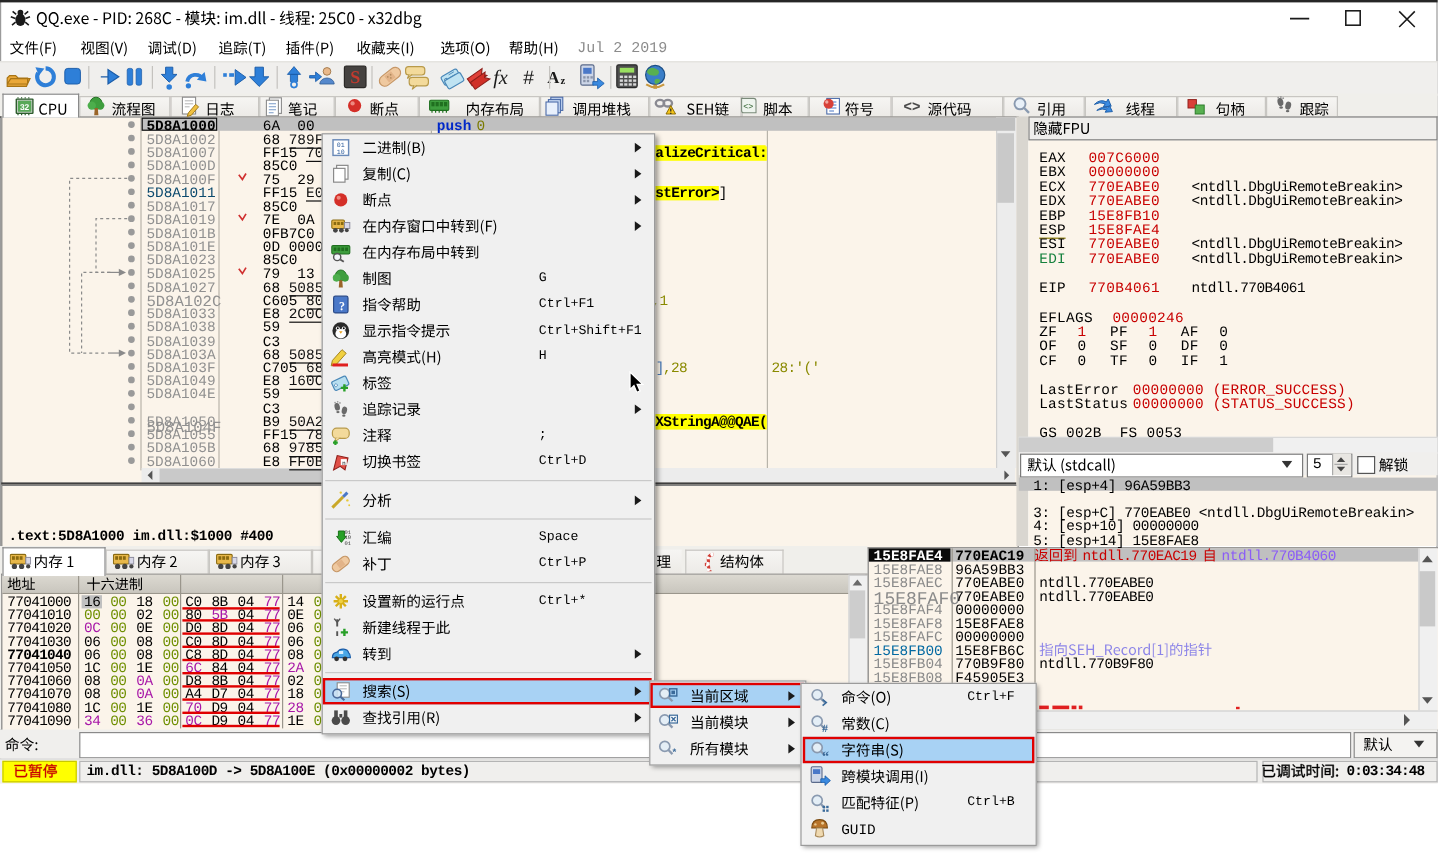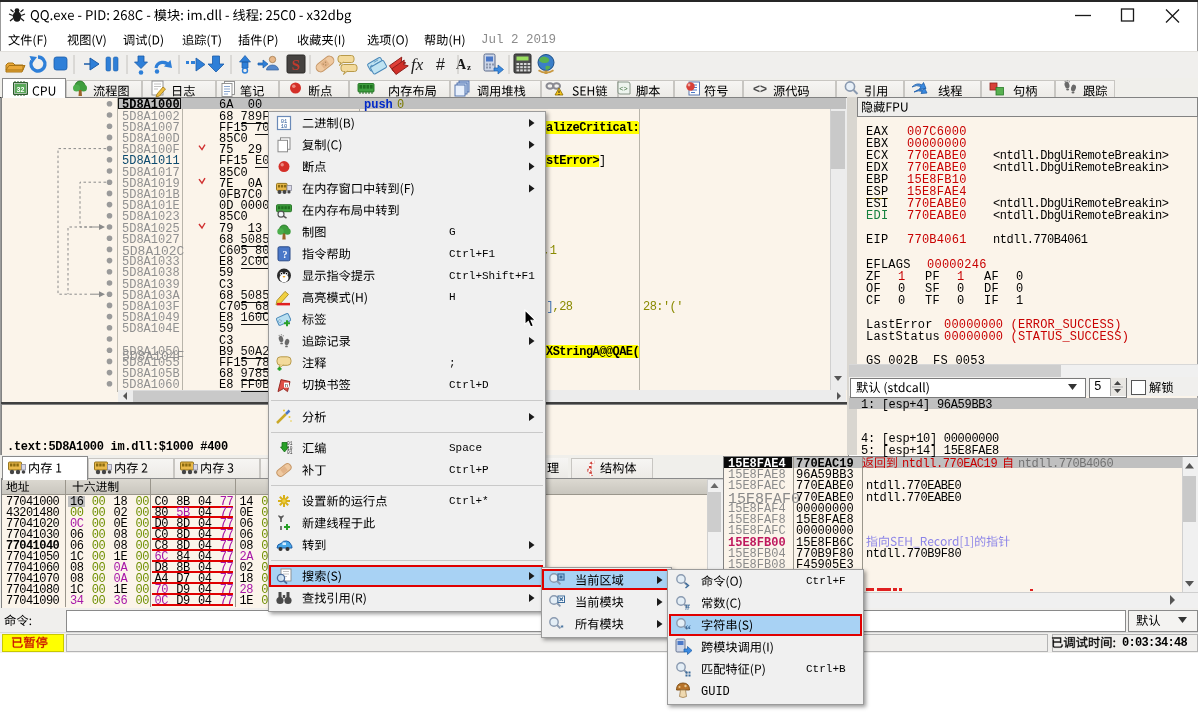--- a/index.html
+++ b/index.html
@@ -407,20 +407,21 @@
     <span class="m" style="left:1094px;top:380.5px;font-size:12.5px;color:#000;font-weight:normal;">5</span>
     <div style="position:absolute;left:1110px;top:378px;width:15px;height:18px;background:#e8e6e2;border-left:1px solid #aaa"></div>
     <svg style="position:absolute;left:1110px;top:378px;" width="15" height="18" viewBox="0 0 15 18">
       <path d="M7.5 3 l3.5 4 h-7 z" fill="#444"></path>
       <path d="M4 11 h7 l-3.5 4 z" fill="#444"></path>
       <path d="M2 9 h11" stroke="#aaa" stroke-width="1"></path>
     </svg>
     <div style="position:absolute;left:1131px;top:380px;width:13px;height:13px;background:#fff;border:1px solid #555"></div>
     <div style="position:absolute;left:849px;top:397.5px;width:349px;height:11.5px;background:#c0c0c0"></div>
     <span class="m" style="left:861px;top:398.5px;font-size:12px;color:#000;font-weight:normal;z-index:2;letter-spacing:-0.3px">1: [esp+4] 96A59BB3</span>
+    <span class="m" style="left:861px;top:421.5px;font-size:12px;color:#000;font-weight:normal;z-index:2;letter-spacing:-0.3px">3: [esp+C] 770EABE0 &lt;ntdll.DbgUiRemoteBreakin&gt;</span>
     <span class="m" style="left:861px;top:433.0px;font-size:12px;color:#000;font-weight:normal;z-index:2;letter-spacing:-0.3px">4: [esp+10] 00000000</span>
     <span class="m" style="left:861px;top:444.5px;font-size:12px;color:#000;font-weight:normal;z-index:2;letter-spacing:-0.3px">5: [esp+14] 15E8FAE8</span>
     <div style="position:absolute;left:0px;top:455px;width:723px;height:153px;background:#f0efeb"></div>
     <div style="position:absolute;left:2px;top:456px;width:84px;height:23px;background:#fff;border:1px solid #8a8a8a;border-bottom:none;z-index:2"></div>
     <svg style="position:absolute;left:8px;top:461px;z-index:3" width="18" height="14" viewBox="0 0 18 14">
       <rect x="0.5" y="1" width="13" height="8" rx="1" fill="#e8b84a" stroke="#8a6a10" stroke-width="0.9"></rect>
       <rect x="13.5" y="3.5" width="4" height="5.5" fill="#d8d8e8" stroke="#8a8a9a" stroke-width="0.8"></rect>
       <g fill="#8a6a10">
         <rect x="2" y="2.5" width="2.4" height="3"></rect>
         <rect x="5.2" y="2.5" width="2.4" height="3"></rect>
@@ -474,21 +475,21 @@
     <span class="m" style="left:91.8px;top:496.3px;font-size:12px;color:#6f8f00;font-weight:normal;z-index:2;letter-spacing:-0.4px">00</span>
     <span class="m" style="left:113.6px;top:496.3px;font-size:12px;color:#000;font-weight:normal;z-index:2;letter-spacing:-0.4px">18</span>
     <span class="m" style="left:135.4px;top:496.3px;font-size:12px;color:#6f8f00;font-weight:normal;z-index:2;letter-spacing:-0.4px">00</span>
     <span class="m" style="left:154.4px;top:496.3px;font-size:12px;color:#000;font-weight:normal;z-index:2;letter-spacing:-0.4px">C0</span>
     <span class="m" style="left:176.20000000000002px;top:496.3px;font-size:12px;color:#000;font-weight:normal;z-index:2;letter-spacing:-0.4px">8B</span>
     <span class="m" style="left:198.0px;top:496.3px;font-size:12px;color:#000;font-weight:normal;z-index:2;letter-spacing:-0.4px">04</span>
     <span class="m" style="left:219.8px;top:496.3px;font-size:12px;color:#a818a8;font-weight:normal;z-index:2;letter-spacing:-0.4px">77</span>
     <div style="position:absolute;left:152px;top:505.5px;width:81px;height:2px;background:#e00000;z-index:2"></div>
     <span class="m" style="left:239.4px;top:496.3px;font-size:12px;color:#000;font-weight:normal;z-index:2;letter-spacing:-0.4px">14</span>
     <span class="m" style="left:261.2px;top:496.3px;font-size:12px;color:#6f8f00;font-weight:normal;z-index:2;letter-spacing:-0.4px">00</span>
-    <span class="m" style="left:6px;top:507.25px;font-size:12px;color:#000;font-weight:normal;z-index:2;letter-spacing:-0.55px">43201480</span>
+    <span class="m" style="left:6px;top:507.25px;font-size:12px;color:#000;font-weight:normal;z-index:2;letter-spacing:-0.55px">77041010</span>
     <span class="m" style="left:70.0px;top:507.25px;font-size:12px;color:#6f8f00;font-weight:normal;z-index:2;letter-spacing:-0.4px">00</span>
     <span class="m" style="left:91.8px;top:507.25px;font-size:12px;color:#6f8f00;font-weight:normal;z-index:2;letter-spacing:-0.4px">00</span>
     <span class="m" style="left:113.6px;top:507.25px;font-size:12px;color:#000;font-weight:normal;z-index:2;letter-spacing:-0.4px">02</span>
     <span class="m" style="left:135.4px;top:507.25px;font-size:12px;color:#6f8f00;font-weight:normal;z-index:2;letter-spacing:-0.4px">00</span>
     <span class="m" style="left:154.4px;top:507.25px;font-size:12px;color:#000;font-weight:normal;z-index:2;letter-spacing:-0.4px">80</span>
     <span class="m" style="left:176.20000000000002px;top:507.25px;font-size:12px;color:#a818a8;font-weight:normal;z-index:2;letter-spacing:-0.4px">5B</span>
     <span class="m" style="left:198.0px;top:507.25px;font-size:12px;color:#000;font-weight:normal;z-index:2;letter-spacing:-0.4px">04</span>
     <span class="m" style="left:219.8px;top:507.25px;font-size:12px;color:#a818a8;font-weight:normal;z-index:2;letter-spacing:-0.4px">77</span>
     <div style="position:absolute;left:152px;top:516.45px;width:81px;height:2px;background:#e00000;z-index:2"></div>
     <span class="m" style="left:239.4px;top:507.25px;font-size:12px;color:#000;font-weight:normal;z-index:2;letter-spacing:-0.4px">0E</span>
@@ -606,29 +607,29 @@
     <span class="m" style="left:866px;top:480.3px;font-size:12px;color:#000;font-weight:normal;z-index:2;letter-spacing:-0.4px">ntdll.770EABE0</span>
     <span class="m" style="left:728px;top:491.55px;font-size:15px;color:#8a8a8a;font-weight:normal;z-index:2">15E8FAF0</span>
     <span class="m" style="left:796px;top:491.55px;font-size:12px;color:#000;font-weight:normal;z-index:2">770EABE0</span>
     <span class="m" style="left:866px;top:491.55px;font-size:12px;color:#000;font-weight:normal;z-index:2;letter-spacing:-0.4px">ntdll.770EABE0</span>
     <span class="m" style="left:728px;top:502.8px;font-size:12px;color:#8a8a8a;font-weight:normal;z-index:2">15E8FAF4</span>
     <span class="m" style="left:796px;top:502.8px;font-size:12px;color:#000;font-weight:normal;z-index:2">00000000</span>
     <span class="m" style="left:728px;top:514.05px;font-size:12px;color:#8a8a8a;font-weight:normal;z-index:2">15E8FAF8</span>
     <span class="m" style="left:796px;top:514.05px;font-size:12px;color:#000;font-weight:normal;z-index:2">15E8FAE8</span>
     <span class="m" style="left:728px;top:525.3px;font-size:12px;color:#8a8a8a;font-weight:normal;z-index:2">15E8FAFC</span>
     <span class="m" style="left:796px;top:525.3px;font-size:12px;color:#000;font-weight:normal;z-index:2">00000000</span>
-    <span class="m" style="left:728px;top:536.55px;font-size:12px;color:#be185d;font-weight:bold;z-index:2">15E8FB00</span>
+    <span class="m" style="left:728px;top:536.55px;font-size:12px;color:#0369a1;font-weight:normal;z-index:2">15E8FB00</span>
     <span class="m" style="left:796px;top:536.55px;font-size:12px;color:#000;font-weight:normal;z-index:2">15E8FB6C</span>
     <span class="m" style="left:728px;top:547.8px;font-size:12px;color:#8a8a8a;font-weight:normal;z-index:2">15E8FB04</span>
     <span class="m" style="left:796px;top:547.8px;font-size:12px;color:#000;font-weight:normal;z-index:2">770B9F80</span>
     <span class="m" style="left:866px;top:547.8px;font-size:12px;color:#000;font-weight:normal;z-index:2;letter-spacing:-0.4px">ntdll.770B9F80</span>
     <span class="m" style="left:728px;top:559.05px;font-size:12px;color:#8a8a8a;font-weight:normal;z-index:2">15E8FB08</span>
     <span class="m" style="left:796px;top:559.05px;font-size:12px;color:#000;font-weight:normal;z-index:2">F45905E3</span>
     <span class="m" style="left:902px;top:457.8px;font-size:12px;color:#c80000;font-weight:normal;z-index:2;letter-spacing:-0.4px">ntdll.770EAC19</span>
-    <span class="m" style="left:1018px;top:457.8px;font-size:12px;color:#737373;font-weight:normal;z-index:2;letter-spacing:-0.4px">ntdll.770B4060</span>
+    <span class="m" style="left:1018px;top:457.8px;font-size:12px;color:#8b5cf6;font-weight:normal;z-index:2;letter-spacing:-0.4px">ntdll.770B4060</span>
     <div style="position:absolute;left:793px;top:457px;width:1px;height:135px;background:#9a968c"></div>
     <div style="position:absolute;left:862px;top:457px;width:1px;height:135px;background:#9a968c"></div>
     <div style="position:absolute;left:866px;top:588px;width:8px;height:2.5px;background:#e02020;z-index:2"></div>
     <div style="position:absolute;left:877px;top:588px;width:14px;height:2.5px;background:#e02020;z-index:2"></div>
     <div style="position:absolute;left:893px;top:588px;width:4px;height:2.5px;background:#e02020;z-index:2"></div>
     <div style="position:absolute;left:899px;top:588px;width:3px;height:2.5px;background:#e02020;z-index:2"></div>
     <div style="position:absolute;left:1030px;top:588.5px;width:3px;height:2px;background:#e02020;z-index:2"></div>
     <div style="position:absolute;left:1182px;top:457px;width:15px;height:135px;background:#f0f0f0;border-left:1px solid #d0d0d0"></div>
     <svg style="position:absolute;left:1182px;top:457px;" width="15" height="135" viewBox="0 0 15 135">
       <path d="M7.5 6 l4.5 5.5 h-9 z" fill="#555"></path>
@@ -641,20 +642,21 @@
     </svg>
     <div style="position:absolute;left:0px;top:608px;width:1198px;height:24px;background:#f0efed"></div>
     <div style="position:absolute;left:66px;top:610px;width:1058px;height:20px;background:#fff;border:1px solid #8a8a8a"></div>
     <div style="position:absolute;left:1128px;top:610px;width:68px;height:20px;background:#f4f3f1;border:1px solid #8a8a8a"></div>
     <svg style="position:absolute;left:1178px;top:617px;" width="12" height="8" viewBox="0 0 12 8">
       <path d="M0 0 h9 l-4.5 6 z" fill="#333"></path>
     </svg>
     <div style="position:absolute;left:0px;top:632px;width:1198px;height:20px;background:#f0efed;border-top:1px solid #d8d8d8"></div>
     <div style="position:absolute;left:2px;top:634px;width:60px;height:16px;background:#ffff00;border:1px solid #c8c800"></div>
     <div style="position:absolute;left:66px;top:634px;width:980px;height:16px;border:1px solid #b4b4b4"></div>
+    <span class="m" style="left:72px;top:636.5px;font-size:12px;color:#000;font-weight:bold;z-index:2;letter-spacing:-0.4px">im.dll: 5D8A100D -&gt; 5D8A100E (0x00000002 bytes)</span>
     <div style="position:absolute;left:1052px;top:634px;width:144px;height:16px;border:1px solid #b4b4b4"></div>
     <span class="m" style="left:1122px;top:636.5px;font-size:12px;color:#000;font-weight:bold;z-index:2;letter-spacing:-0.7px">0:03:34:48</span>
     <div style="position:absolute;left:268px;top:111px;width:278px;height:501px;background:#f0f0f0;border:1px solid #9b9b9b;box-shadow:2px 2px 4px rgba(0,0,0,0.4);z-index:10;box-sizing:border-box"></div>
     <span class="m" style="left:449px;top:227.0px;font-size:11px;color:#000;font-weight:normal;z-index:11">G</span>
     <span class="m" style="left:449px;top:248.8px;font-size:11px;color:#000;font-weight:normal;z-index:11">Ctrl+F1</span>
     <span class="m" style="left:449px;top:270.6px;font-size:11px;color:#000;font-weight:normal;z-index:11">Ctrl+Shift+F1</span>
     <span class="m" style="left:449px;top:292.4px;font-size:11px;color:#000;font-weight:normal;z-index:11">H</span>
     <span class="m" style="left:449px;top:357.8px;font-size:11px;color:#000;font-weight:normal;z-index:11">;</span>
     <span class="m" style="left:449px;top:379.6px;font-size:11px;color:#000;font-weight:normal;z-index:11">Ctrl+D</span>
     <span class="m" style="left:449px;top:443px;font-size:11px;color:#000;font-weight:normal;z-index:11">Space</span>

